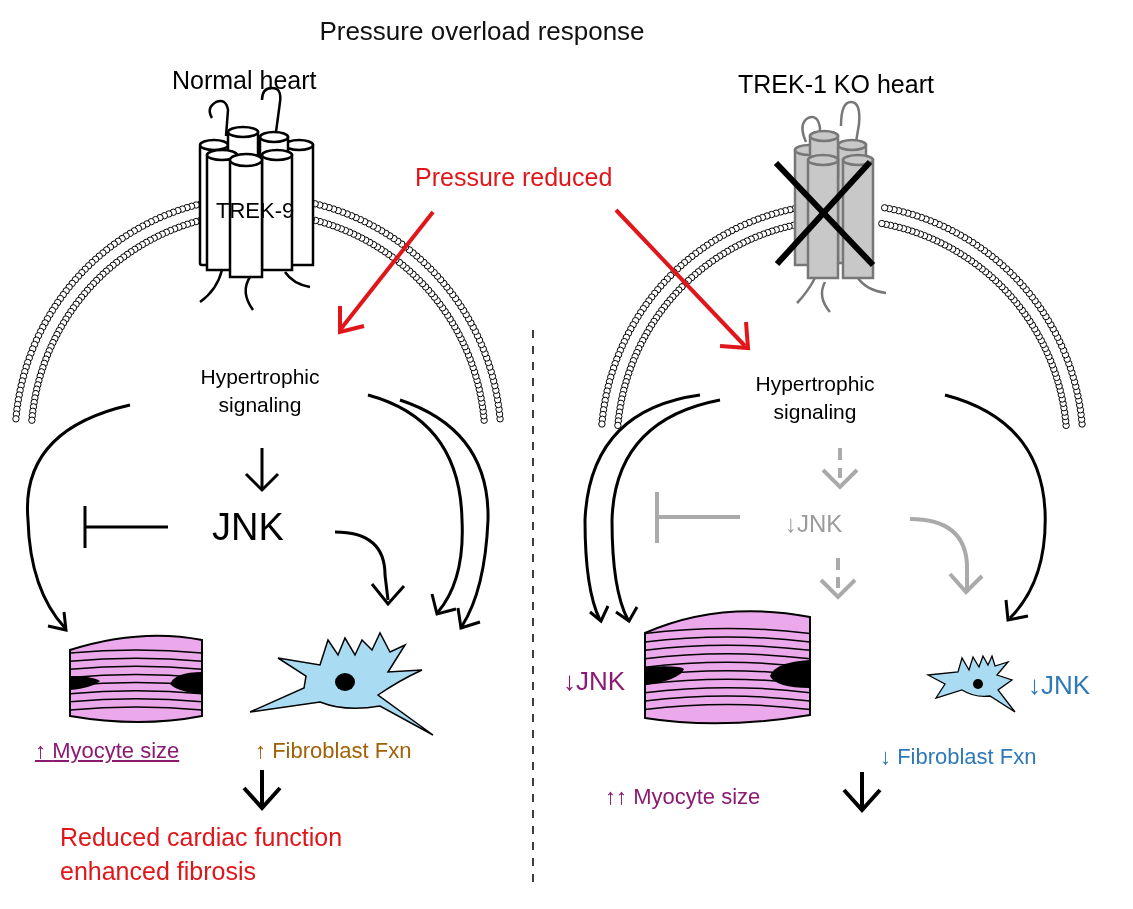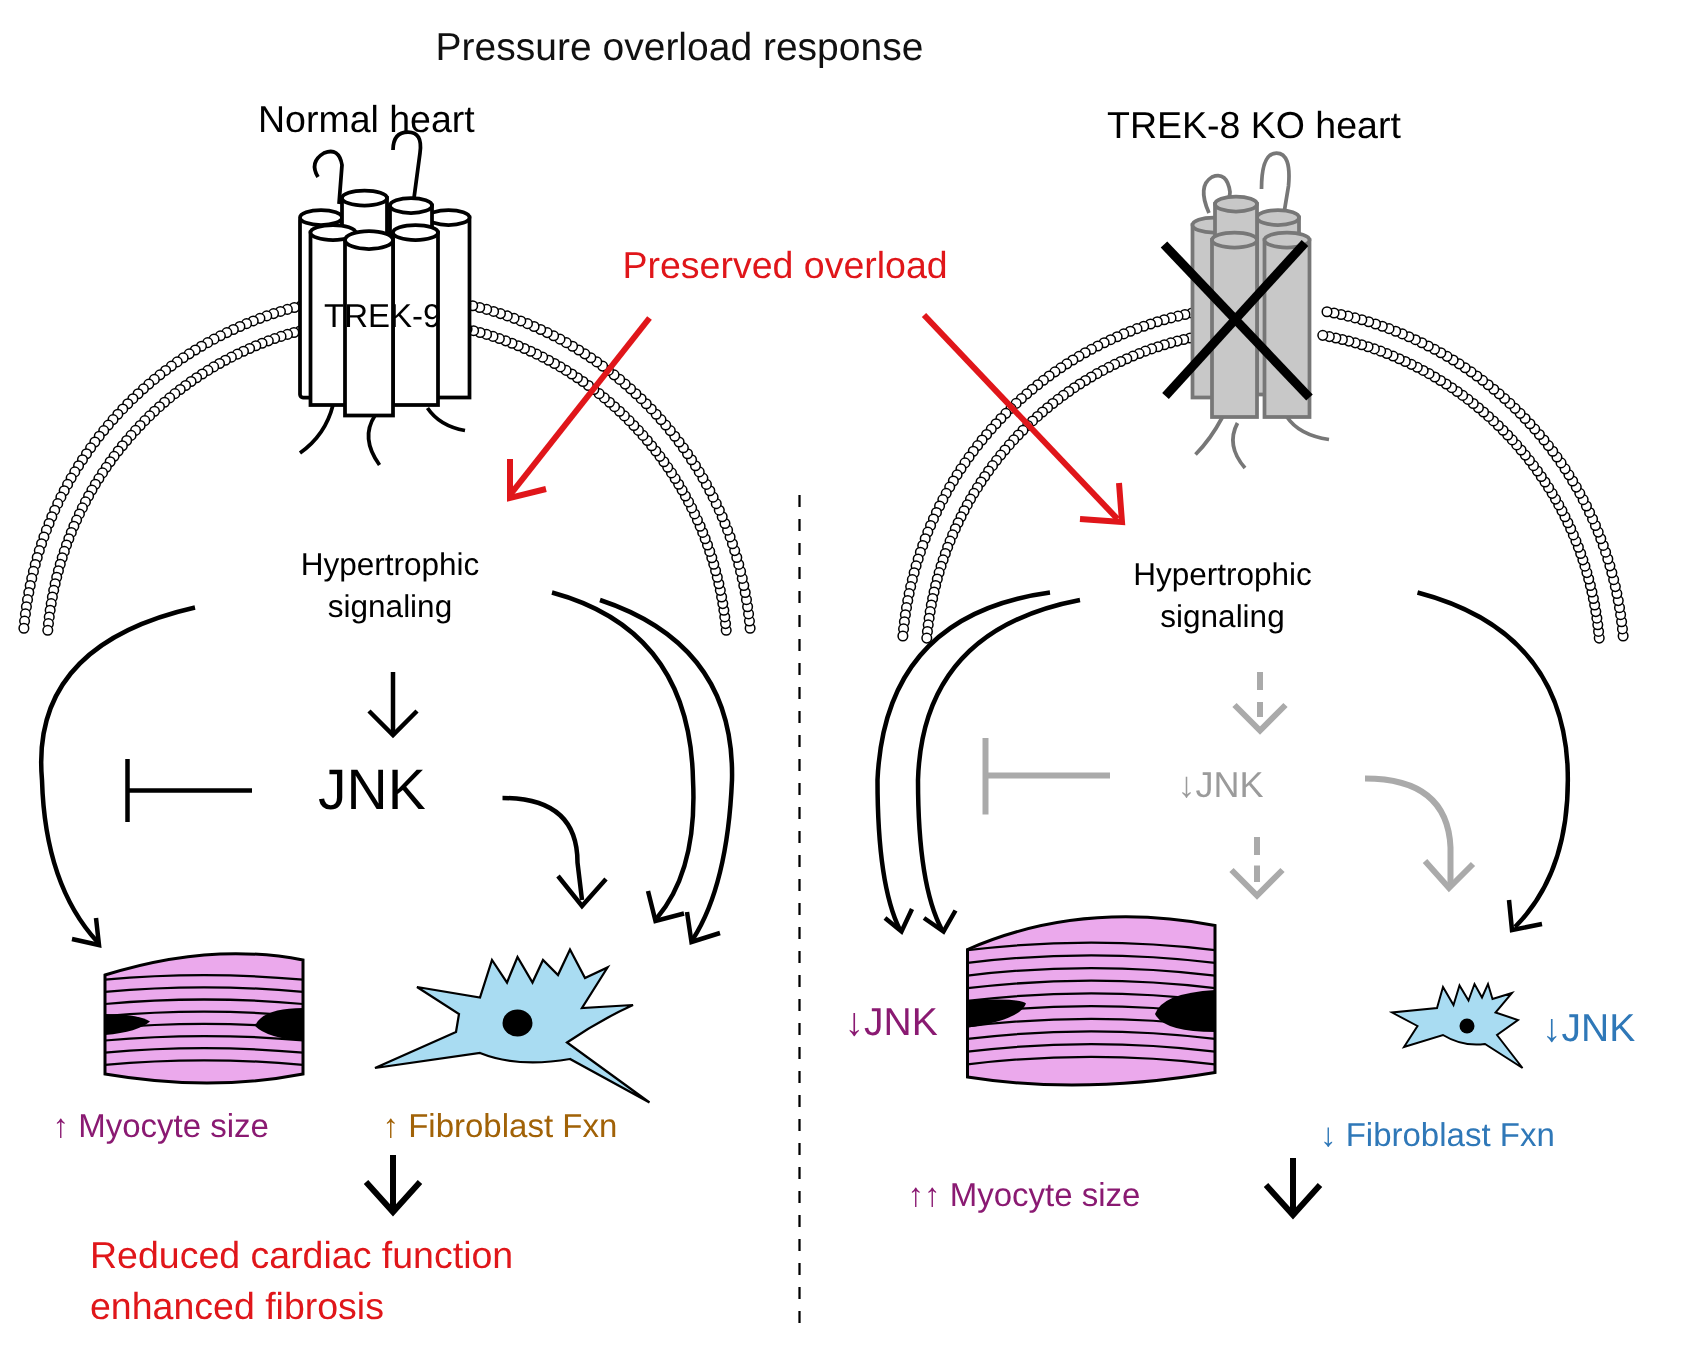--- a/index.html
+++ b/index.html
@@ -698,45 +698,45 @@
   </g>
 
   <g stroke="#000" stroke-width="4" fill="none">
     <line x1="262" y1="770" x2="262" y2="806"></line>
     <polyline points="244,788 262,808 280,788"></polyline>
     <line x1="862" y1="772" x2="862" y2="808"></line>
     <polyline points="844,790 862,810 880,790"></polyline>
   </g>
 </svg>
 
-<div class="t" style="left:0;width:906px;text-align:center;top:18px;font-size:26px;color:#111;">Pressure overload response</div>
+<div class="t" style="left:0;width:906px;text-align:center;top:18px;font-size:26px;color:#111;padding-left:29px;">Pressure overload response</div>
 
 <div class="t" style="left:172px;top:68px;font-size:25px;">Normal heart</div>
-<div class="t" style="left:738px;top:72px;font-size:25px;">TREK-8 KO heart</div>
+<div class="t" style="left:738px;top:72px;font-size:25px;">TREK-1 KO heart</div>
 
 <div class="t" style="left:216px;top:200px;font-size:22px;">TREK-9</div>
 
-<div class="t" style="left:415px;top:165px;font-size:25px;color:#e0161a;">Preserved overload</div>
+<div class="t" style="left:415px;top:165px;font-size:25px;color:#e0161a;">Pressure reduced</div>
 
 <div class="t" style="left:150px;top:363px;width:220px;text-align:center;font-size:21px;line-height:28px;">
   <div>Hypertrophic</div>
   <div>signaling</div>
 </div>
 <div class="t" style="left:705px;top:370px;width:220px;text-align:center;font-size:21px;line-height:28px;">
   <div>Hypertrophic</div>
   <div>signaling</div>
 </div>
 
 <div class="t" style="left:212px;top:508px;font-size:38px;">JNK</div>
 <div class="t" style="left:785px;top:512px;font-size:24px;color:#9b9b9b;">↓JNK</div>
 
 <div class="t" style="left:563px;top:668px;font-size:26px;color:#8a1a72;">↓JNK</div>
 <div class="t" style="left:1028px;top:672px;font-size:26px;color:#2f78b8;">↓JNK</div>
 
-<div class="t" style="left:35px;top:740px;font-size:22px;color:#8a1a72;">
+<div class="t" style="left:35px;top:740px;font-size:22px;color:#8a1a72;text-decoration:underline;">
   <span>↑</span>
   <span>Myocyte size</span>
 </div>
 <div class="t" style="left:255px;top:740px;font-size:22px;color:#a16207;">
   <span>↑</span>
   <span>Fibroblast Fxn</span>
 </div>
 <div class="t" style="left:605px;top:746px;font-size:22px;color:#8a1a72;margin-top:40px;">
   <span>↑↑</span>
   <span>Myocyte size</span>

